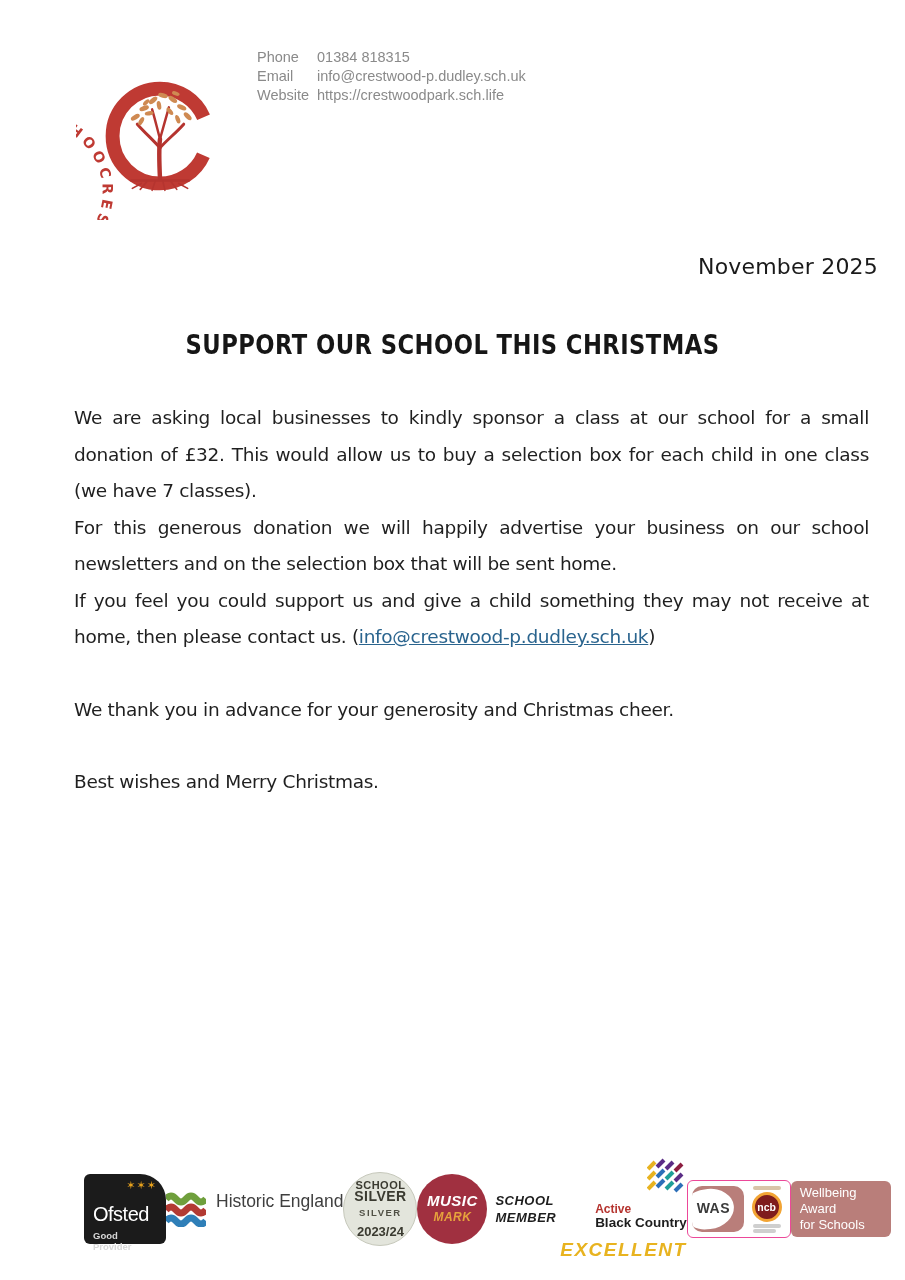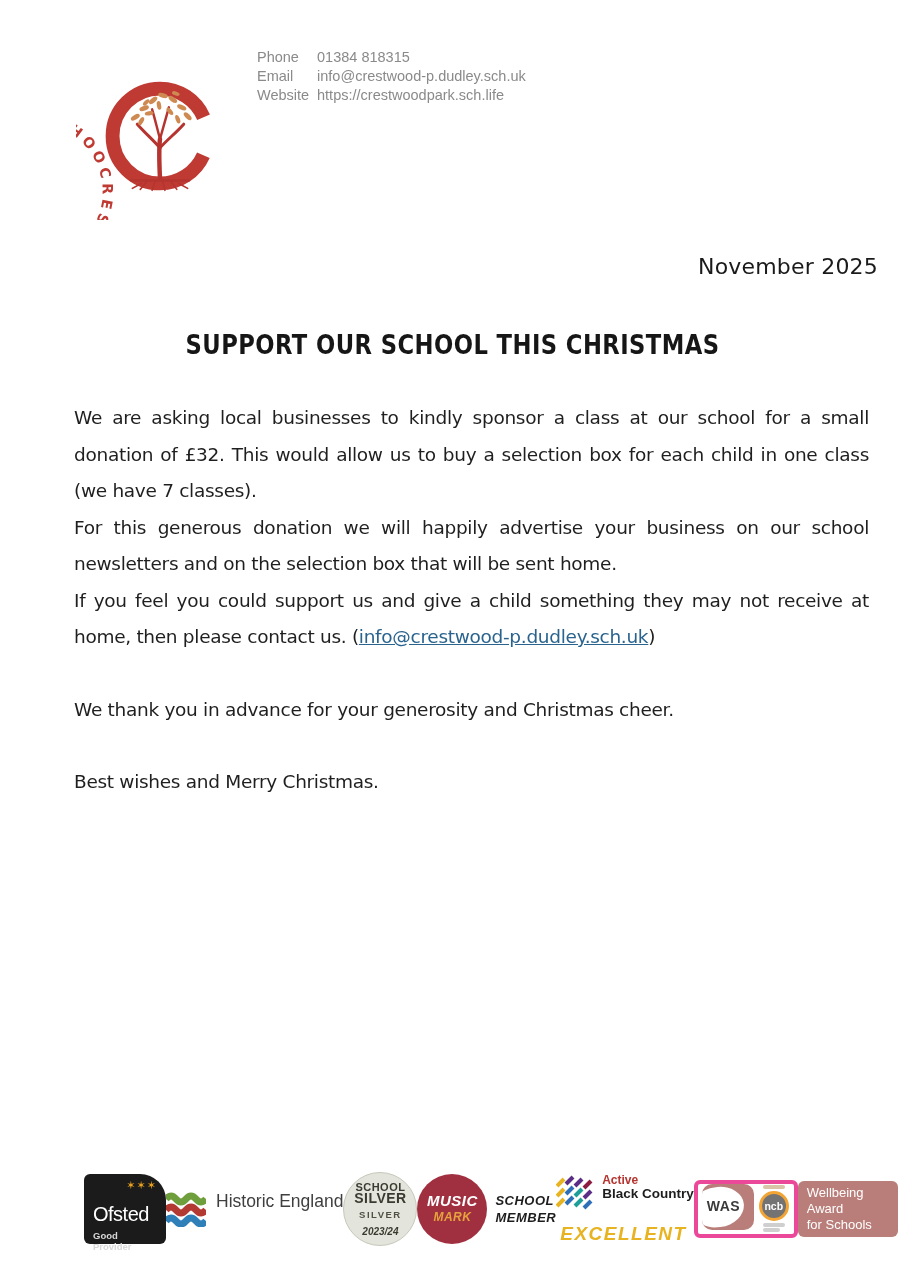--- a/index.html
+++ b/index.html
@@ -65,54 +65,54 @@
 
   .sg {
     width:72px; height:72px; border-radius:50%; flex:none;
     background:#e3e5dc; border:1px solid #c6c8bb;
     display:flex; flex-direction:column; align-items:center; justify-content:center;
     color:#3a3a30; text-align:center;
   }
   .sg .l1 { font-size:11px; font-weight:bold; line-height:10px; letter-spacing:0.5px; }
   .sg .l2 { font-size:14px; font-weight:bold; line-height:13px; letter-spacing:0.5px; }
   .sg .l3 { font-size:9.5px; font-weight:bold; letter-spacing:1.5px; margin-top:4px; color:#505045; }
-  .sg .l4 { font-size:10px; font-weight:bold; font-style:italic; margin-top:6px; }
+  .sg .l4 { font-size:13px; font-weight:bold; margin-top:6px; }
 
   .mm { display:flex; align-items:center; gap:8px; flex:none;font-style:italic; }
   .mm-circle {
     width:70px; height:70px; border-radius:50%; background:#a03040;
     display:flex; flex-direction:column; align-items:center; justify-content:center;
     font-weight:bold; line-height:17px;
   }
   .mm-circle .m1 { color:#ffffff; font-size:15px; letter-spacing:0.5px; }
   .mm-circle .m2 { color:#e6a33c; font-size:12px; letter-spacing:0.5px; }
   .mm-member { font-size:13px; font-weight:bold; color:#1d1d1d; line-height:17px; letter-spacing:0.5px; }
 
   .abc { display:flex; flex-direction:column; flex:none; }
-  .abc-top { display:flex; align-items:flex-start; gap:6px; }
+  .abc-top { display:flex; align-items:flex-end; gap:6px;flex-direction:column; }
   .abc-name .a1 { color:#b5342f; font-size:12px; font-weight:bold; line-height:13px; }
   .abc-name .a2 { color:#1d1d1d; font-size:13.5px; font-weight:bold; line-height:14px; }
   .abc-award { font-size:19px; font-weight:bold; font-style:italic; color:#e8b320;
                letter-spacing:1.5px; margin-top:9px; padding-left:4px; }
 
   .was {
-    width:104px; height:58px; background:#fff; border:4px solid #ec4899; border-radius:6px;
-    display:flex; align-items:flex-start; gap:4px; padding:0 4px; box-sizing:border-box; flex:none;
+    width:104px; height:58px; background:#fff; border:1px solid #ec4899; border-radius:6px;
+    display:flex; align-items:center; gap:4px; padding:0 4px; box-sizing:border-box; flex:none;
   }
   .was-mark { position:relative; width:52px; height:46px; background:#b97e7a;
               border-radius:10px; overflow:hidden; flex:none; }
   .was-pebble { position:absolute; left:-8px; top:3px; width:50px; height:40px;
                 background:#ffffff; border-radius:48% 52% 55% 45%; transform:rotate(-6deg); }
   .was-text { position:absolute; left:5px; top:14px; font-size:14px; font-weight:bold;
               color:#3a3a3a; letter-spacing:0.5px; }
   .ncb-col { width:38px; text-align:center; }
   .ncb-tiny { height:4px; margin:1px 5px; background:#d9c4a8; border-radius:2px; }
   .ncb-tiny.dark { background:#cfcfcf; }
   .ncb-circle {
-    width:24px; height:24px; border-radius:50%; background:#737373; border:3px solid #f2a434;
+    width:24px; height:24px; border-radius:50%; background:#7f1d1d; border:3px solid #f2a434;
     color:#fff; font-size:10.5px; font-weight:bold;
     display:flex; align-items:center; justify-content:center; margin:2px auto;
   }
 
   .wb {
     width:100px; height:56px; background:#b97e7a; border-radius:6px; flex:none;
     color:#fff; display:flex; flex-direction:column; justify-content:center;
     padding:0 9px; box-sizing:border-box; font-size:13px; line-height:16px;
   }
 </style>

